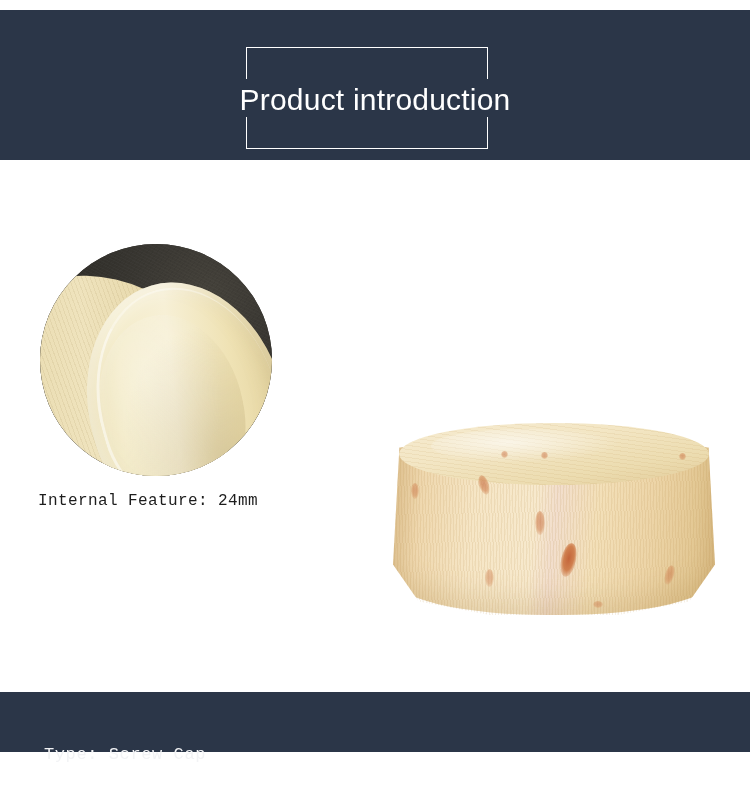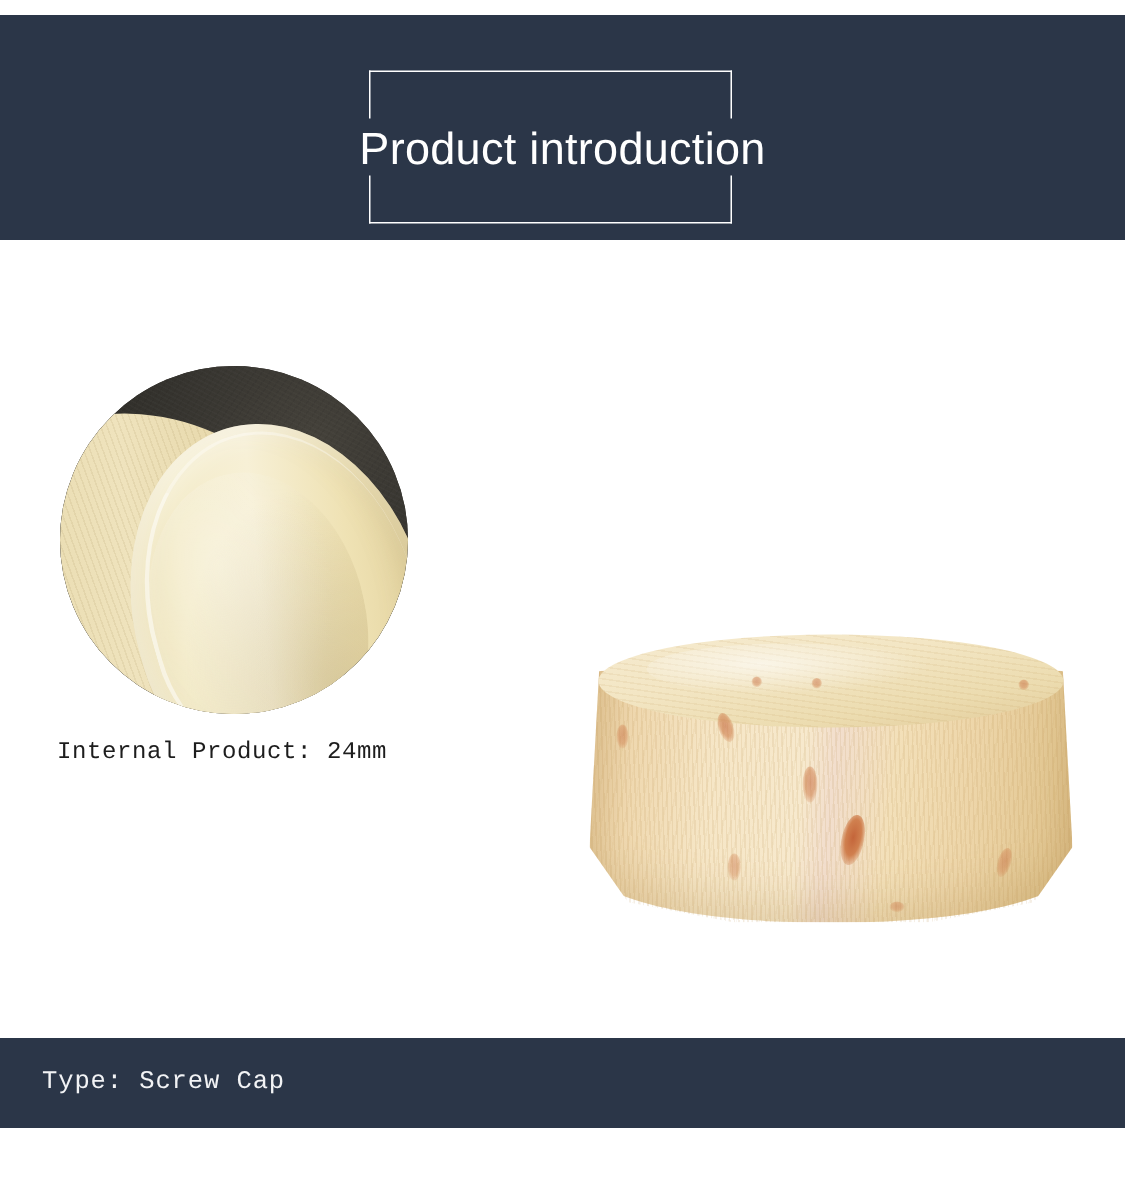--- a/index.html
+++ b/index.html
@@ -249,21 +249,21 @@
   .spec {
     position: absolute;
     top: 50%;
     transform: translateY(-50%);
     color: #f2f3f5;
     font-family: "Liberation Mono", "DejaVu Sans Mono", monospace;
     font-size: 17px;
     letter-spacing: 0.6px;
     white-space: nowrap;
   }
-  .spec-type { left: 28px; }
+  .spec-type { left: 44px; margin-top: 32px; }
   .spec-feature { left: 347px; }
 </style>
 </head>
 <body>
 
 <div class="page">
 
   <div class="header-band">
     <div class="title-frame">
       <span class="frame-edge frame-top"></span>
@@ -279,21 +279,21 @@
   <div class="detail-photo">
     <div class="dark-bg"></div>
     <div class="grain"></div>
     <div class="cap-outer"></div>
     <div class="cap-grain"></div>
     <div class="cap-inner"></div>
     <div class="cap-shadow"></div>
     <div class="cap-rim"></div>
   </div>
 
-  <div class="detail-caption">Internal Product: 24mm</div>
+  <div class="detail-caption">Internal Feature: 24mm</div>
 
   <div class="product-photo">
     <div class="body"></div>
     <div class="grain"></div>
     <div class="top"></div>
     <div class="top-grain"></div>
     <div class="top-sheen"></div>
     <div class="knot k1"></div>
     <div class="knot k2"></div>
     <div class="knot k3"></div>

